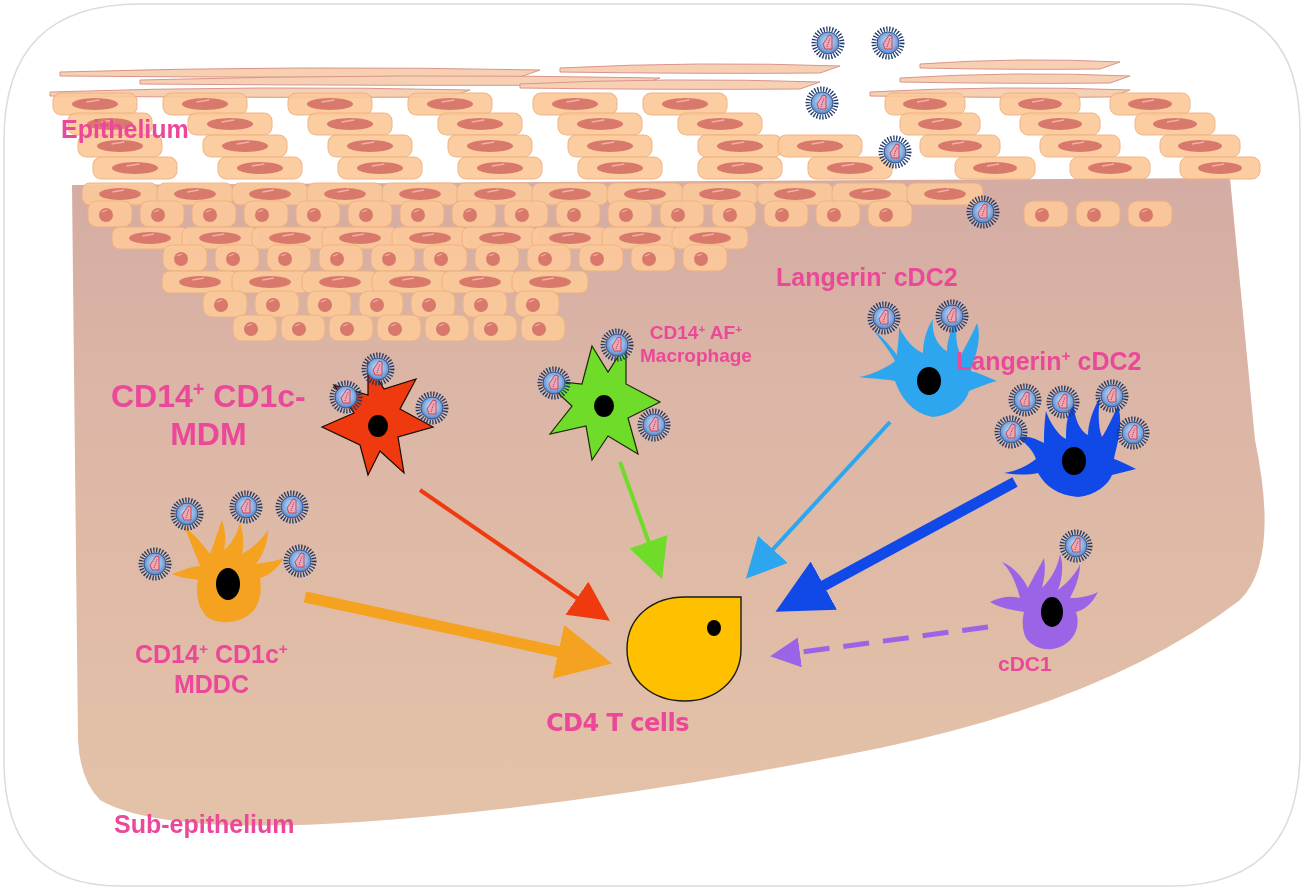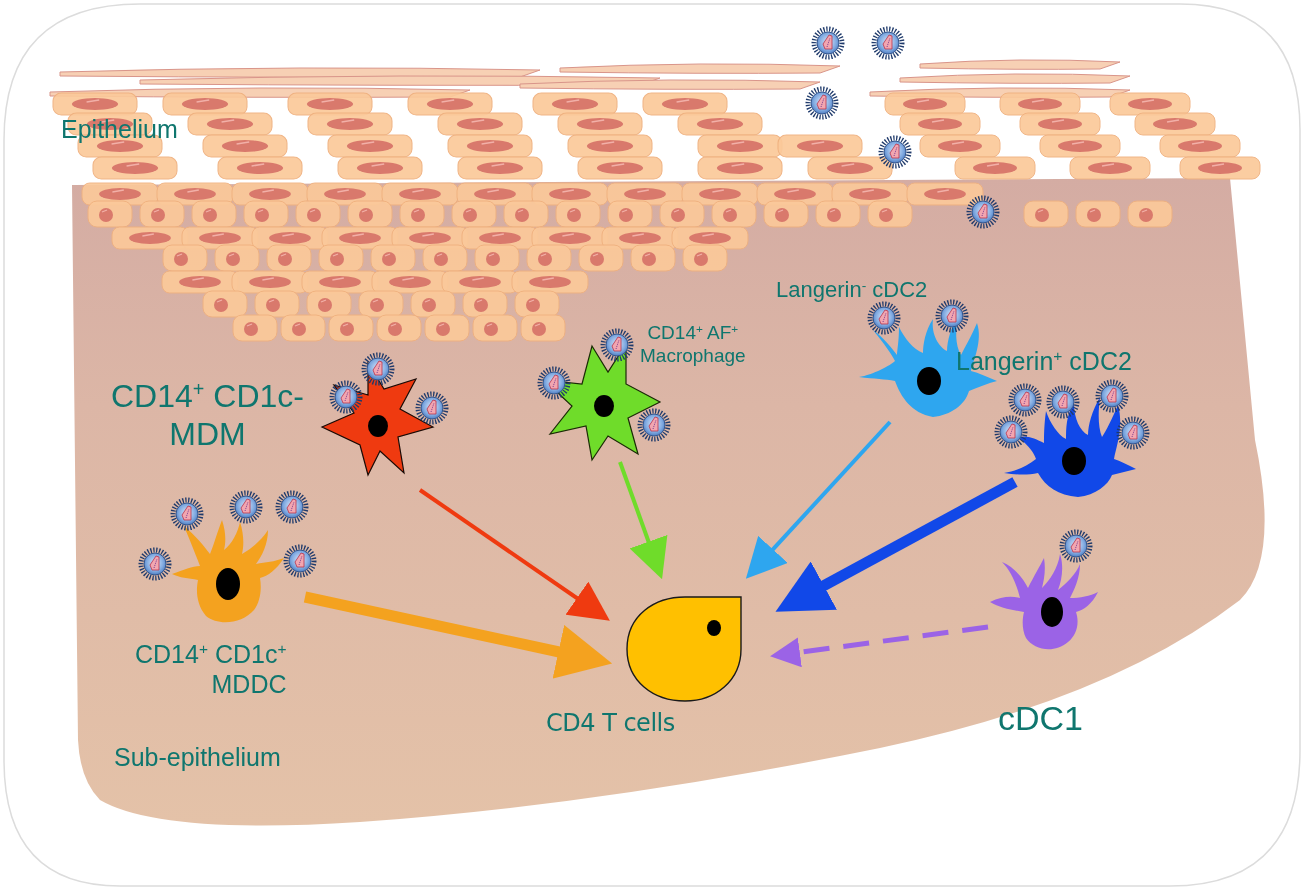--- a/index.html
+++ b/index.html
@@ -1,18 +1,18 @@
 <!DOCTYPE html>
 <html><head>
 <meta charset="utf-8">
 <style>
   html, body { margin:0; padding:0; background:#ffffff; }
   body { width:1305px; height:891px; overflow:hidden; position:relative; font-family:"Liberation Sans", sans-serif; }
   #frame { position:absolute; left:0; top:0; width:1305px; height:891px; }
-  .lbl { position:absolute; font-weight:normal; color:#0f766e; font-family:"Liberation Sans", sans-serif; white-space:nowrap; line-height:1.18; }
+  .lbl { position:absolute; font-weight:bold; color:#ec4899; font-family:"Liberation Sans", sans-serif; white-space:nowrap; line-height:1.18; }
   .lbl sup { font-size:0.62em; vertical-align:0.55em; }
   .c { text-align:center; }
   .calibri { font-family:"DejaVu Sans", sans-serif; font-size:24px; letter-spacing:-0.5px; }
 </style>
 </head>
 <body>
 
 <svg id="frame" width="1305" height="891" viewBox="0 0 1305 891" xmlns="http://www.w3.org/2000/svg">
   <defs>
     <radialGradient id="virgrad" cx="50%" cy="45%" r="55%">
@@ -251,40 +251,40 @@
       <use href="#virion" transform="translate(187 514)"></use>
       <use href="#virion" transform="translate(246 507)"></use>
       <use href="#virion" transform="translate(292 507)"></use>
       <use href="#virion" transform="translate(155 564)"></use>
       <use href="#virion" transform="translate(300 561)"></use>
       <use href="#virion" transform="translate(1076 546)"></use>
     </g>
 </svg>
 
 <div class="lbl" style="left:61px; top:115px; font-size:25px;">Epithelium</div>
-<div class="lbl" style="left:114px; top:743px; font-size:25px;">Sub-epithelium</div>
+<div class="lbl" style="left:114px; top:810px; font-size:25px;">Sub-epithelium</div>
 
 <div class="lbl c" style="left:111px; top:378px; font-size:32px;">
   <div><span>CD14</span><sup>+</sup><span> CD1c-</span></div>
   <div>MDM</div>
 </div>
 
 <div class="lbl c" style="left:640px; top:322px; font-size:19px;">
   <div><span>CD14</span><sup>+</sup><span> AF</span><sup>+</sup></div>
   <div>Macrophage</div>
 </div>
 
-<div class="lbl" style="left:776px; top:277px; font-size:22px;">
+<div class="lbl" style="left:776px; top:263px; font-size:25px;">
   <span>Langerin</span><sup>-</sup><span> cDC2</span>
 </div>
 
 <div class="lbl" style="left:956px; top:347px; font-size:25px;">
   <span>Langerin</span><sup>+</sup><span> cDC2</span>
 </div>
 
-<div class="lbl c" style="left:135px; top:640px; font-size:25px;text-align:right;">
+<div class="lbl c" style="left:135px; top:640px; font-size:25px;">
   <div><span>CD14</span><sup>+</sup><span> CD1c</span><sup>+</sup></div>
   <div>MDDC</div>
 </div>
 
-<div class="lbl" style="left:998px; top:652px; font-size:34px;margin-top:46px;">cDC1</div>
+<div class="lbl" style="left:998px; top:652px; font-size:21px;">cDC1</div>
 
 <div class="lbl calibri" style="left:546px; top:709px;">CD4 T cells</div>
 
 </body></html>

